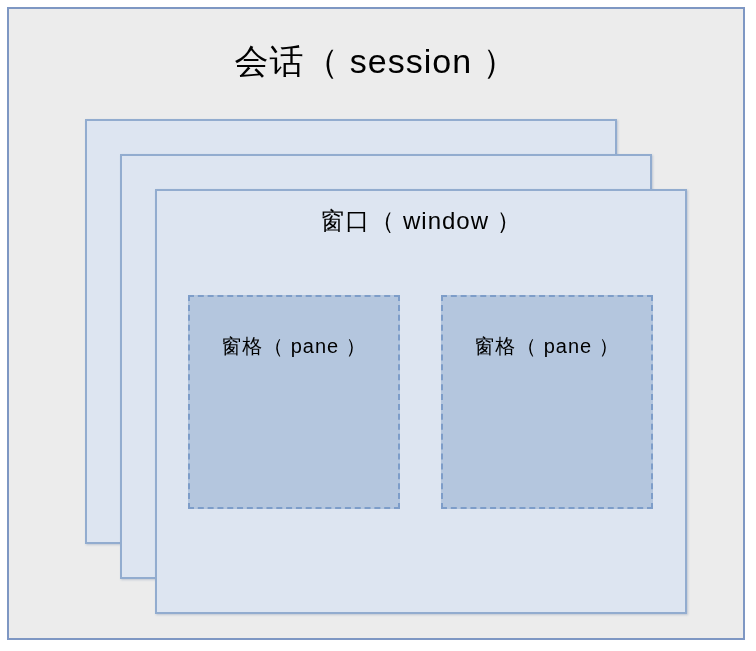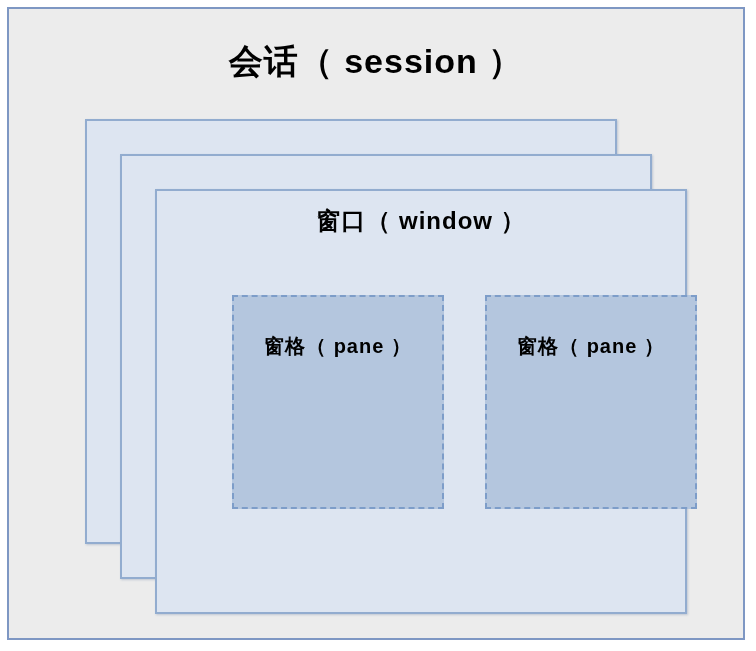--- a/index.html
+++ b/index.html
@@ -7,21 +7,20 @@
     padding: 0;
     background: #ffffff;
     font-family: "Liberation Sans", "DejaVu Sans", sans-serif;
   }
   .canvas {
     position: relative;
     width: 756px;
     height: 651px;
     background: #ffffff;
     overflow: hidden;
-    font-weight: bold;
   }
   
   .session-box {
     position: absolute;
     left: 7px;
     top: 7px;
     width: 738px;
     height: 633px;
     background: #ececec;
     border: 2px solid #7e97c3;
@@ -63,21 +62,20 @@
     white-space: nowrap;
   }
   
   .pane-box {
     position: absolute;
     width: 212px;
     height: 214px;
     background: #b4c6de;
     border: 2px dashed #7d9dc9;
     box-sizing: border-box;
-    margin-left: 44px;
   }
   .pane-1 { left: 31px;  top: 104px; }
   .pane-2 { left: 284px; top: 104px; }
   .pane-label {
     position: absolute;
     left: 0;
     top: 36px;
     width: 100%;
     text-align: center;
     font-size: 20px;

